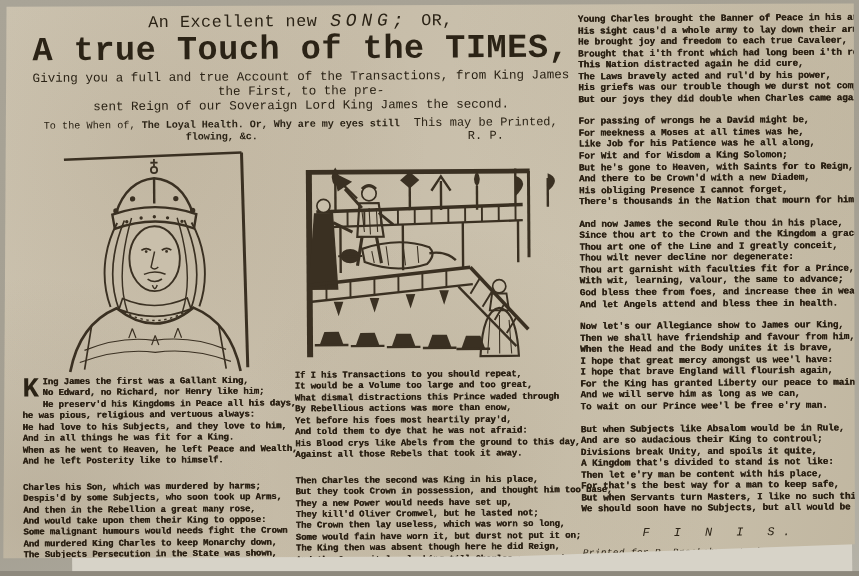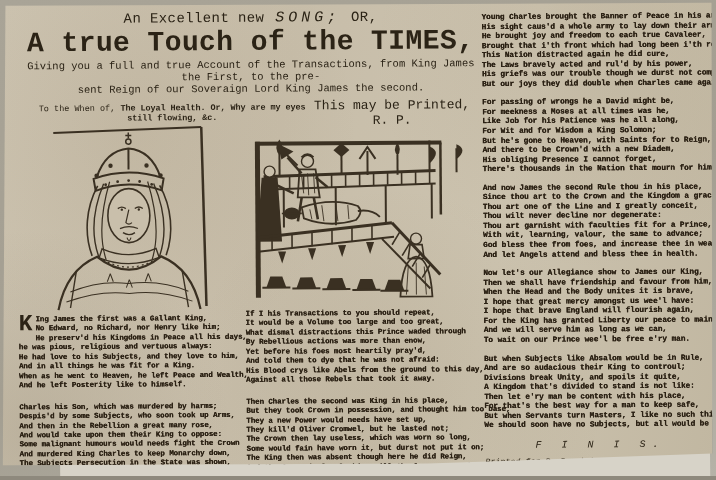--- a/index.html
+++ b/index.html
@@ -20,21 +20,21 @@
   .content{position:absolute;inset:0;transform:rotate(-.55deg);color:#2b2316;}
 
   
   .masthead{position:absolute;left:24px;top:8px;width:452px;text-align:center;}
   .line1{font-size:14px;letter-spacing:.4px;}
   .line1 .song{font-style:italic;letter-spacing:4px;font-size:15px;padding:0 2px;}
   .main-title{margin:1px 0 3px;font-size:28px;font-weight:700;letter-spacing:.4px;line-height:1.05;}
   .subtitle{margin:0;font-size:10.5px;line-height:1.14;white-space:pre-line;}
   .tuneline{display:flex;justify-content:space-between;align-items:baseline;margin-top:3px;padding:0 6px;font-size:8.5px;}
   .tuneline .bl{font-weight:700;letter-spacing:-.1px;}
-  .tuneline .license{font-size:13px;}
+  .tuneline .license{font-size:10px;}
 
   
   .stanza{font-size:7.8px;line-height:9.55px;font-weight:700;letter-spacing:-.1px;
           white-space:pre;color:#2b2114;text-shadow:.25px 0 0 currentColor;}
   .col-right{position:absolute;left:481px;top:13px;width:232px;}
   .col-right .stanza{margin:0 0 9px;}
   .col-bl{position:absolute;left:16px;top:312px;width:226px;}
   .col-bm{position:absolute;left:243px;top:308px;width:234px;}
   .col-bl .stanza,.col-bm .stanza{font-size:7.5px;line-height:9.45px;margin:0 0 12px;}
   .drop{float:left;font-size:23px;line-height:19px;margin:0 3px 0 0;font-weight:700;}

